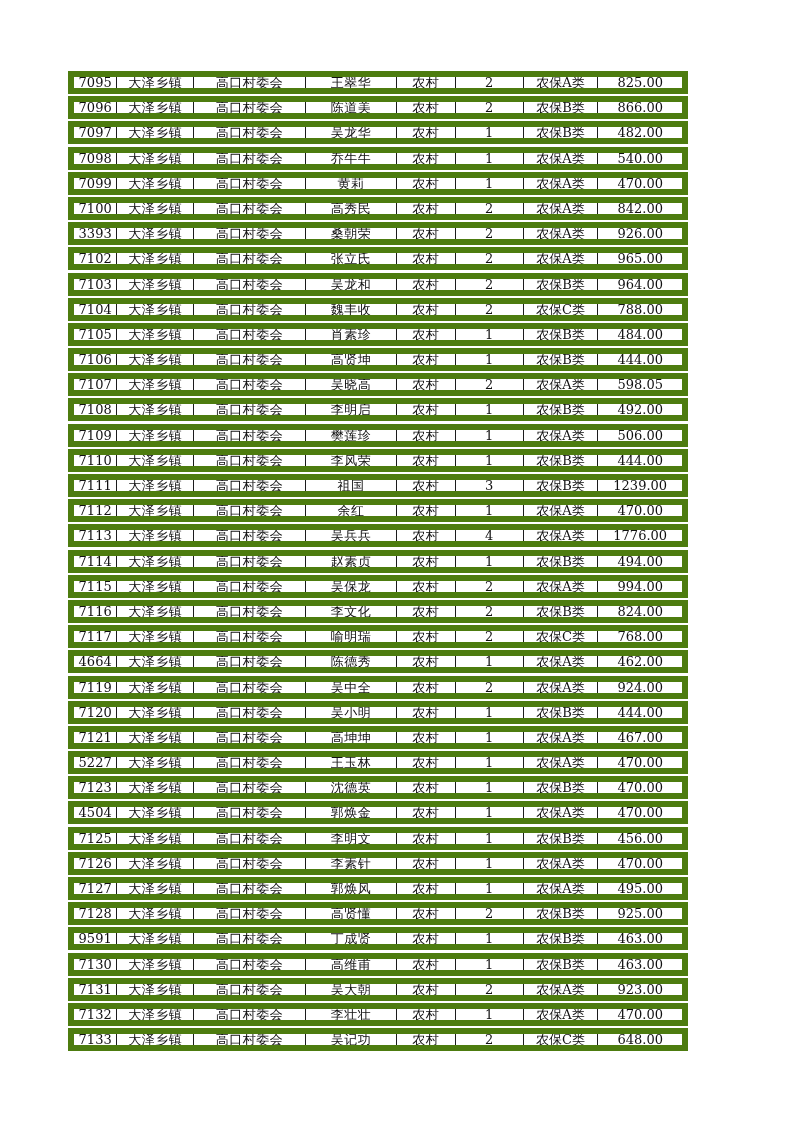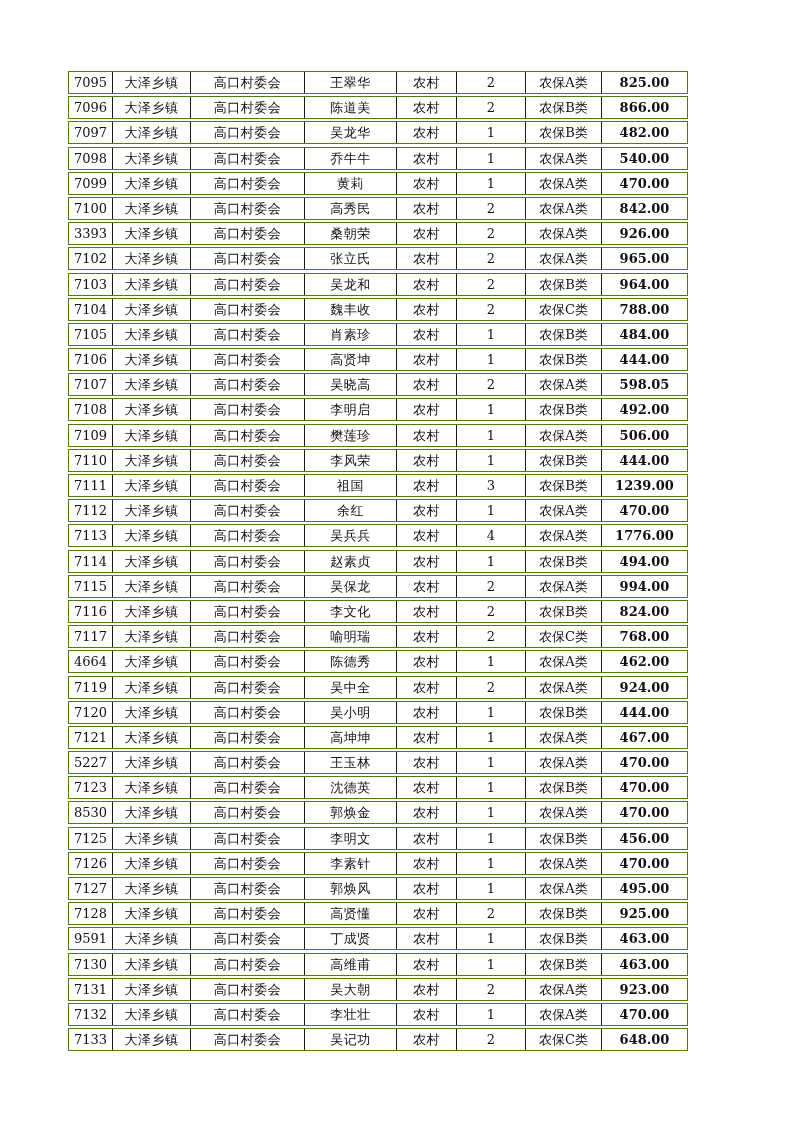--- a/index.html
+++ b/index.html
@@ -20,37 +20,37 @@
     position: absolute;
     left: 68px;
     top: 71px;
     width: 620px;
   }
   .t-row {
     display: flex;
     box-sizing: border-box;
     width: 620px;
     height: 23px;
-    border: 1px solid #4d7c0f;
+    border: 6px solid #4d7c0f;
     margin-bottom: 2.2px;
     background: #ffffff;
   }
   .t-cell {
     box-sizing: border-box;
     border-right: 1px solid #1c1c1c;
     display: flex;
     align-items: center;
     justify-content: center;
     font-size: 13px;
     line-height: 1;
     white-space: nowrap;
     overflow: hidden;
     letter-spacing: 0.5px;
   }
-  .t-cell:last-child { border-right: none; font-weight: bold; }
+  .t-cell:last-child { border-right: none; }
   .c-id        { width: 44px; letter-spacing: 0; }
   .c-town      { width: 78px; }
   .c-village   { width: 114px; }
   .c-name      { width: 92px; }
   .c-category  { width: 60px; }
   .c-count     { width: 69px; letter-spacing: 0; }
   .c-instype   { width: 76px; letter-spacing: 0; }
   .c-amount    { width: 85px; letter-spacing: 0; }
 </style>
 </head>
@@ -371,21 +371,21 @@
     <div class="t-cell c-town">大泽乡镇</div>
     <div class="t-cell c-village">高口村委会</div>
     <div class="t-cell c-name">沈德英</div>
     <div class="t-cell c-category">农村</div>
     <div class="t-cell c-count">1</div>
     <div class="t-cell c-instype">农保B类</div>
     <div class="t-cell c-amount">470.00</div>
   </div>
 
   <div class="t-row">
-    <div class="t-cell c-id">8530</div>
+    <div class="t-cell c-id">4504</div>
     <div class="t-cell c-town">大泽乡镇</div>
     <div class="t-cell c-village">高口村委会</div>
     <div class="t-cell c-name">郭焕金</div>
     <div class="t-cell c-category">农村</div>
     <div class="t-cell c-count">1</div>
     <div class="t-cell c-instype">农保A类</div>
     <div class="t-cell c-amount">470.00</div>
   </div>
 
   <div class="t-row">

